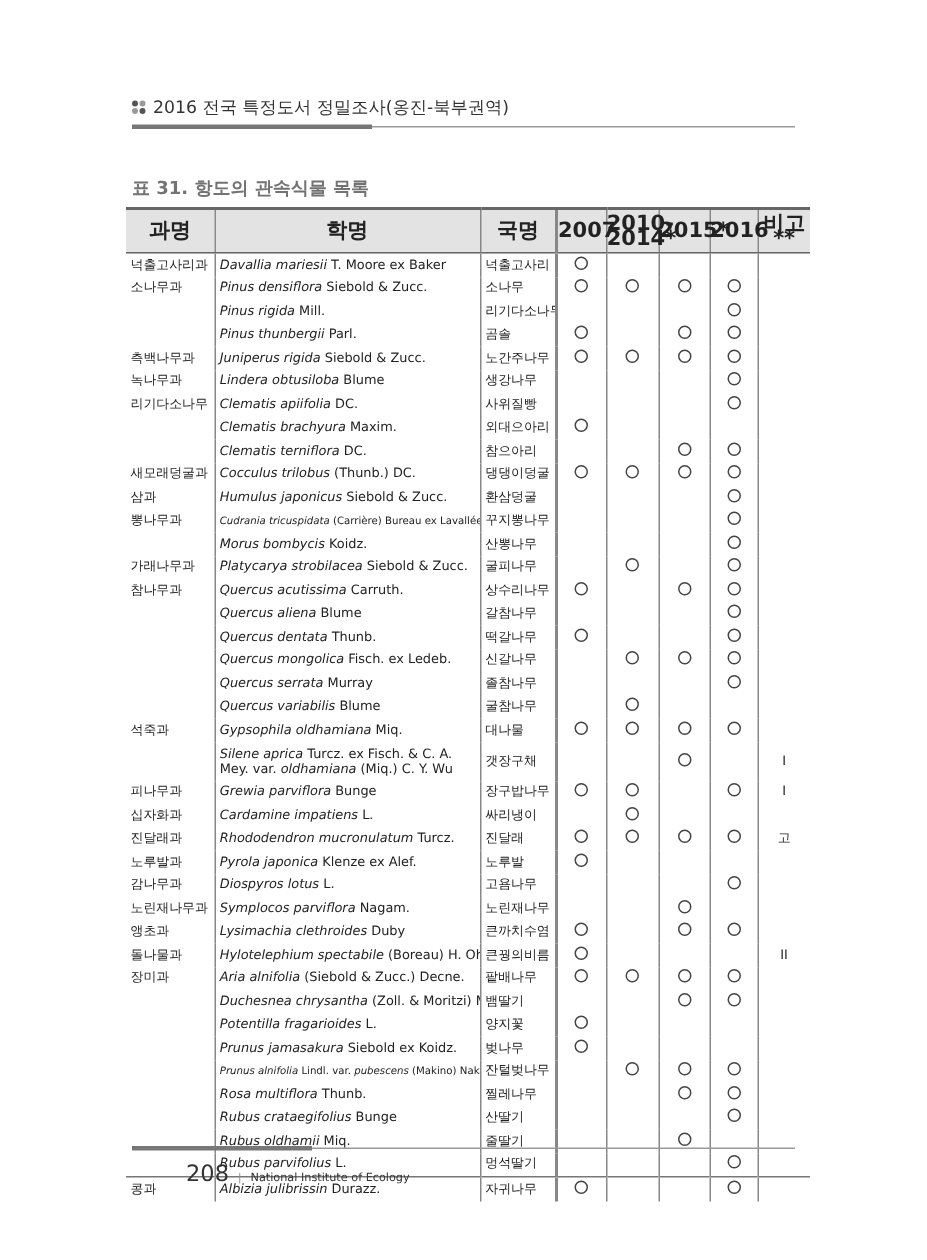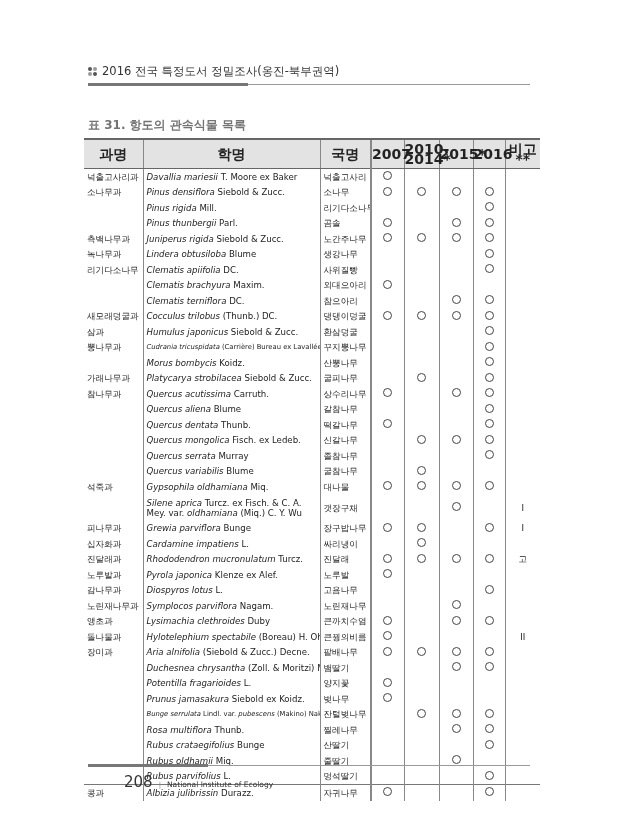--- a/index.html
+++ b/index.html
@@ -408,21 +408,21 @@
         <td class="bl sci"><i>Prunus jamasakura</i> Siebold ex Koidz.</td>
         <td class="bl">벚나무</td>
         <td class="c blk"><span class="circle"></span></td>
         <td class="c bl"></td>
         <td class="c bl"></td>
         <td class="c bl"></td>
         <td class="c bl"></td>
       </tr>
       <tr>
         <td></td>
-        <td class="bl sci small"><i>Bunge serrulata</i> Lindl. var. <i>pubescens</i> (Makino) Nakai</td>
+        <td class="bl sci small"><i>Prunus alnifolia</i> Lindl. var. <i>pubescens</i> (Makino) Nakai</td>
         <td class="bl">잔털벚나무</td>
         <td class="c blk"></td>
         <td class="c bl"><span class="circle"></span></td>
         <td class="c bl"><span class="circle"></span></td>
         <td class="c bl"><span class="circle"></span></td>
         <td class="c bl"></td>
       </tr>
       <tr>
         <td></td>
         <td class="bl sci"><i>Rosa multiflora</i> Thunb.</td>

